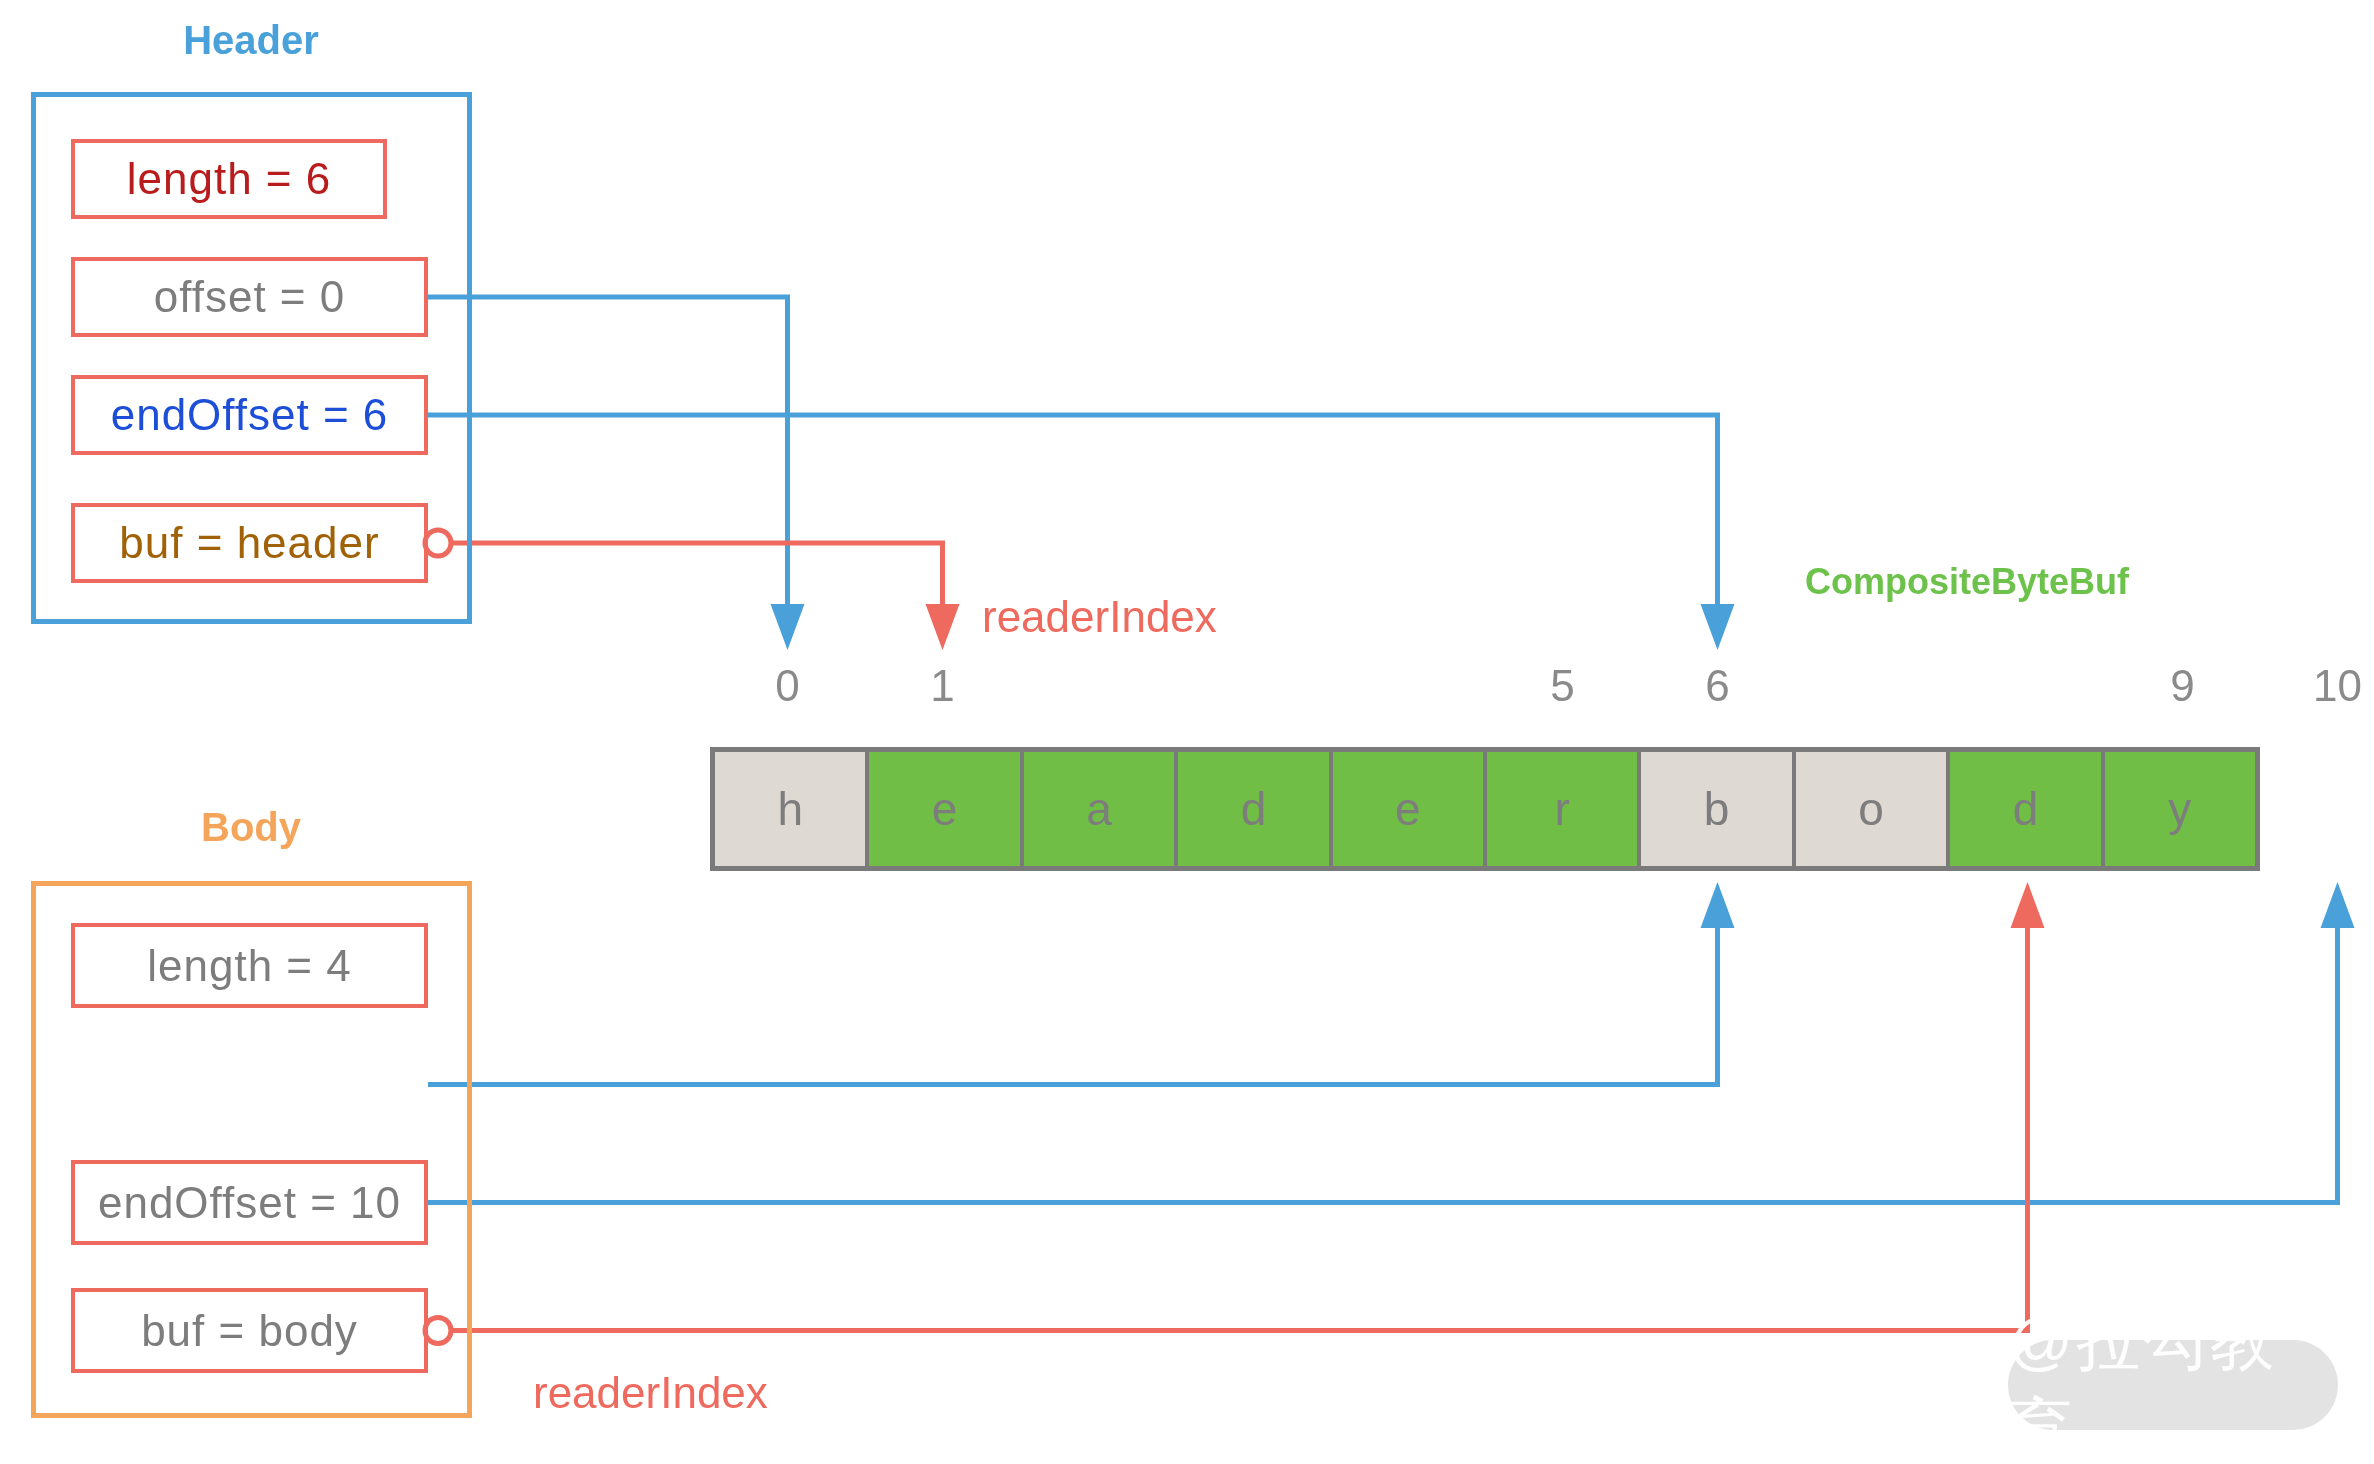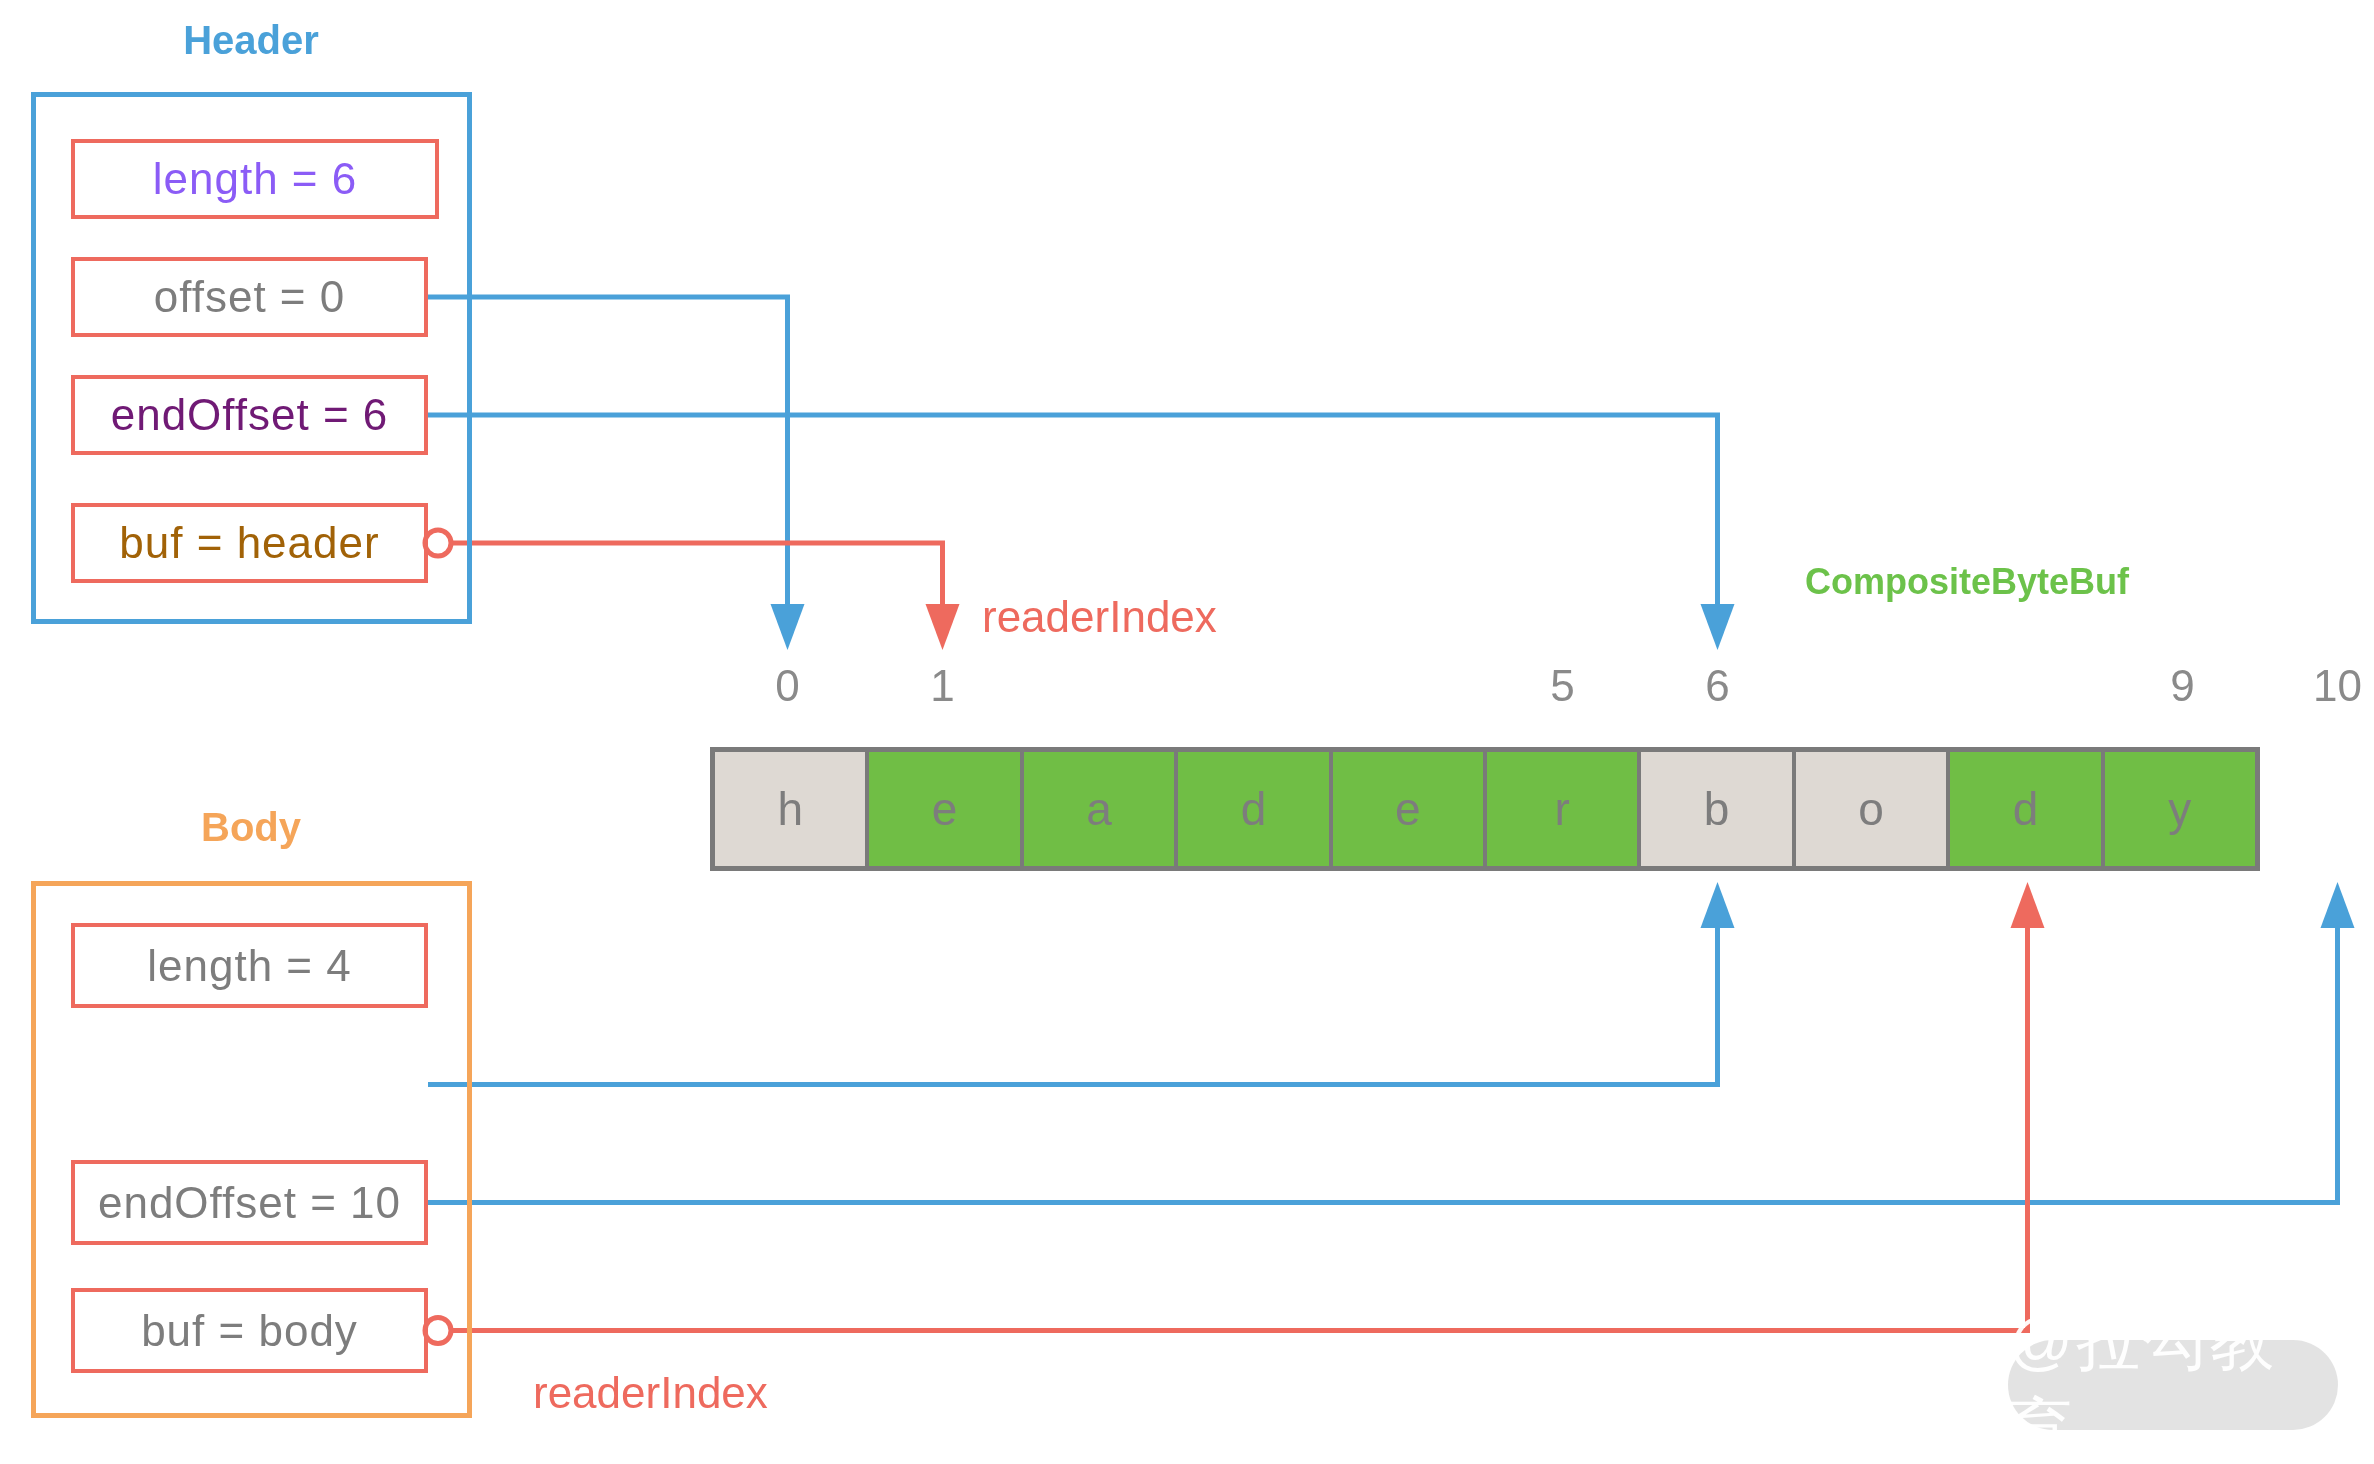--- a/index.html
+++ b/index.html
@@ -71,23 +71,23 @@
       <div class="cell" style="background: rgb(112, 190, 69); border-color: rgb(122, 122, 122); color: rgb(125, 125, 125);">d</div>
       <div class="cell" style="background: rgb(112, 190, 69); border-color: rgb(122, 122, 122); color: rgb(125, 125, 125);">y</div>
     </div>
 
   <div class="annotation" id="reader-index-top" style="left: 982px; top: 592px; color: rgb(238, 106, 94);">readerIndex</div>
   <div class="annotation" id="reader-index-bottom" style="left: 533px; top: 1368px; color: rgb(238, 106, 94);">readerIndex</div>
   <div class="annotation" id="composite-label" style="left: 1805px; top: 561px; color: rgb(108, 194, 74);">CompositeByteBuf</div>
 
   <div id="watermark" style="left: 2008px; top: 1340px; width: 330px; height: 90px; background: rgba(200, 200, 200, 0.5); color: rgba(255, 255, 255, 0.95);">@拉勾教育</div>
 
-<div class="field-box" style="left: 71px; top: 139px; width: 368px; height: 80px; border-color: rgb(238, 106, 94); color: #8b5cf6;">length = 6</div>
+<div class="field-box" style="left: 71px; top: 139px; width: 316px; height: 80px; border-color: rgb(238, 106, 94); color: #b91c1c;">length = 6</div>
     <div class="field-box" style="left: 71px; top: 257px; width: 357px; height: 80px; border-color: rgb(238, 106, 94); color: rgb(125, 125, 125);">offset = 0</div>
-    <div class="field-box" style="left: 71px; top: 375px; width: 357px; height: 80px; border-color: rgb(238, 106, 94); color: #701a75;">endOffset = 6</div>
+    <div class="field-box" style="left: 71px; top: 375px; width: 357px; height: 80px; border-color: rgb(238, 106, 94); color: #1d4ed8;">endOffset = 6</div>
     <div class="field-box" style="left: 71px; top: 503px; width: 357px; height: 80px; border-color: rgb(238, 106, 94); color: #a16207;">buf = header</div>
     <div class="field-box" style="left: 71px; top: 923px; width: 357px; height: 85px; border-color: rgb(238, 106, 94); color: rgb(125, 125, 125);">length = 4</div>
     <div class="field-box" style="left: 71px; top: 1160px; width: 357px; height: 85px; border-color: rgb(238, 106, 94); color: rgb(125, 125, 125);">endOffset = 10</div>
     <div class="field-box" style="left: 71px; top: 1288px; width: 357px; height: 85px; border-color: rgb(238, 106, 94); color: rgb(125, 125, 125);">buf = body</div>
     <div class="index-label" style="left: 787.5px; top: 686px; color: rgb(138, 138, 138);">0</div>
     <div class="index-label" style="left: 942.5px; top: 686px; color: rgb(138, 138, 138);">1</div>
     <div class="index-label" style="left: 1562.5px; top: 686px; color: rgb(138, 138, 138);">5</div>
     <div class="index-label" style="left: 1717.5px; top: 686px; color: rgb(138, 138, 138);">6</div>
     <div class="index-label" style="left: 2182.5px; top: 686px; color: rgb(138, 138, 138);">9</div>
     <div class="index-label" style="left: 2337.5px; top: 686px; color: rgb(138, 138, 138);">10</div>

